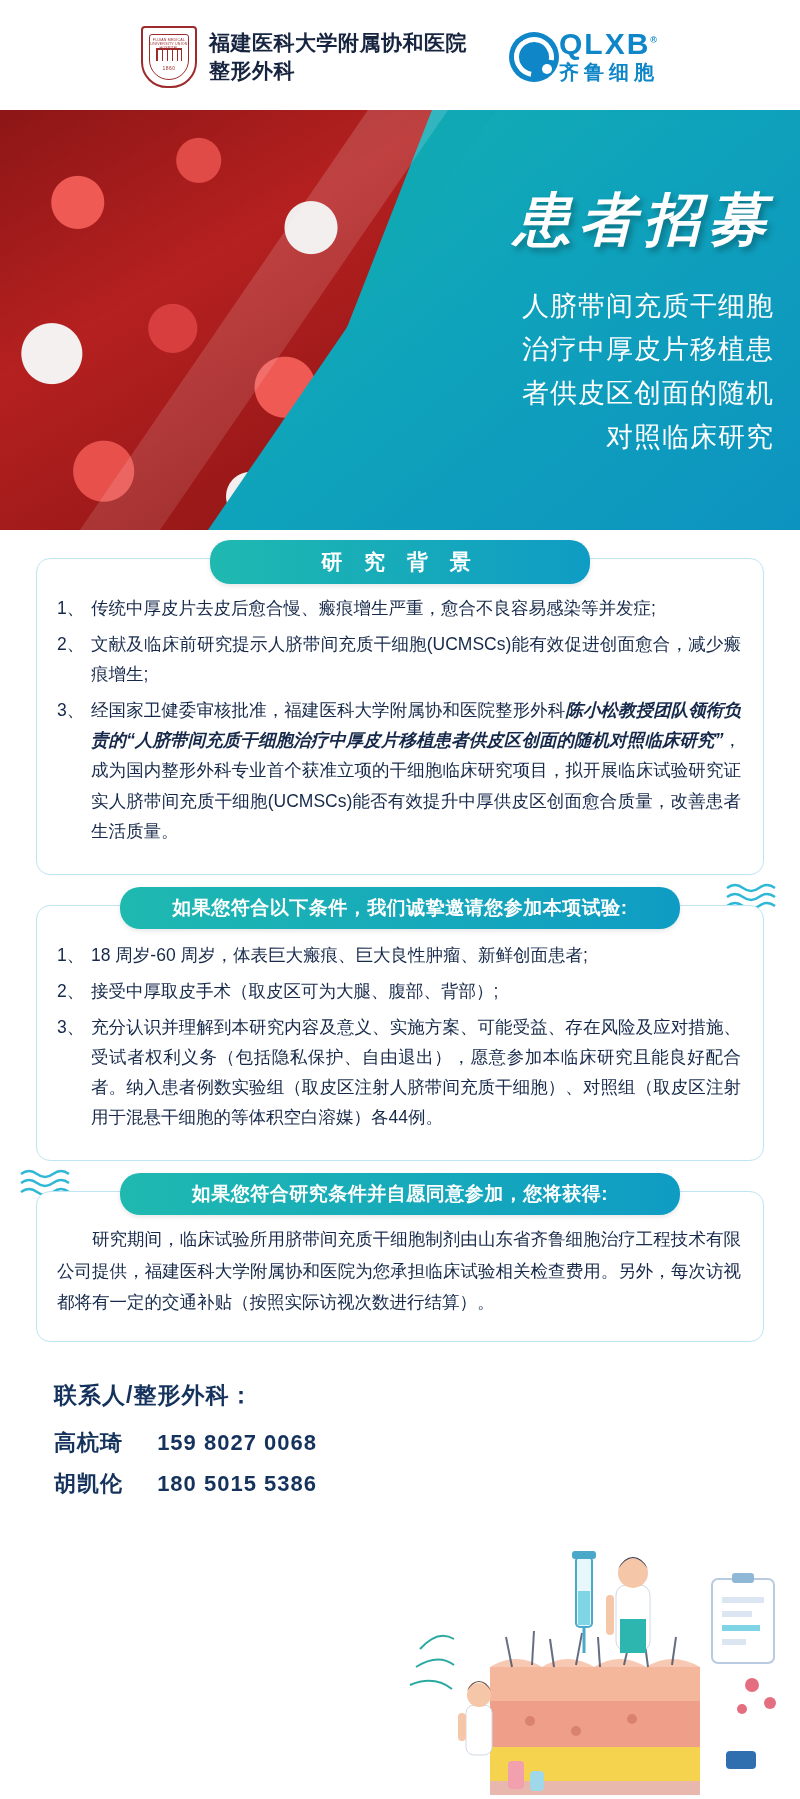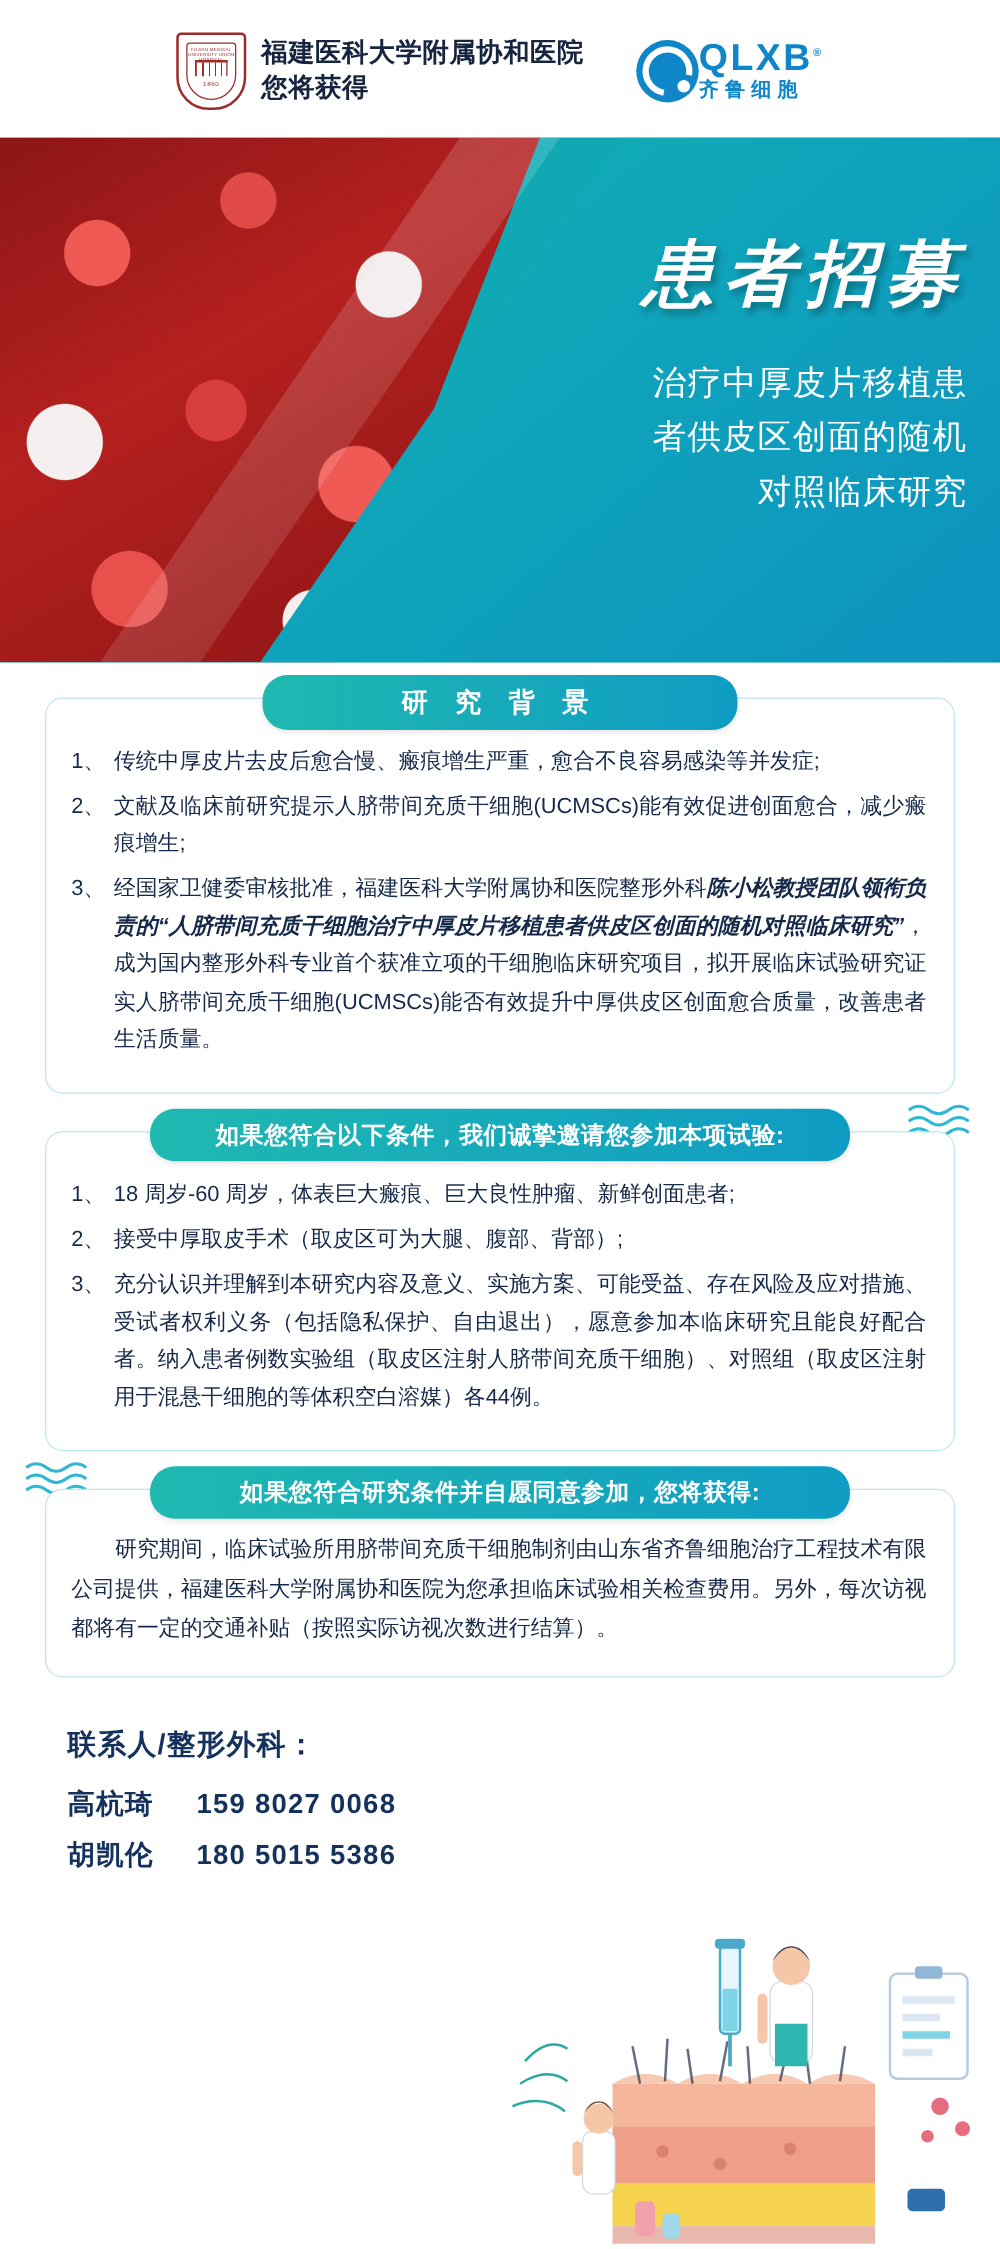--- a/index.html
+++ b/index.html
@@ -74,21 +74,21 @@
     content:""; position:absolute; width: 10px; height: 10px; border-radius:50%;
     background:#fff; right: 7px; bottom: 8px;
   }
   .qlxb .txt .big {
     font-size: 30px; font-weight: bold; letter-spacing: 2px;
     color: #0e86c8; line-height: 1;
     position: relative;
   }
   .qlxb .txt .big sup { font-size: 9px; vertical-align: super; }
   .qlxb .txt .small {
-    font-size: 16px; font-weight: bold; letter-spacing: 5px; color: #0e86c8; margin-top: 0;
+    font-size: 20px; font-weight: bold; letter-spacing: 5px; color: #0e86c8; margin-top: 0;
   }
 
   
   .hero {
     position: relative;
     height: 420px;
     overflow: hidden;
     background: linear-gradient(120deg,#13b6ae 0%, #0fa8b4 45%, #0f9fb8 100%);
     padding-left: 40px;
   }
@@ -214,21 +214,21 @@
     <div class="hosp-logo">
       <div class="crest">
         <div class="inner">
           <div class="arc">FUJIAN MEDICAL UNIVERSITY UNION HOSPITAL</div>
           <div class="bld"></div>
           <div class="yr">1860</div>
         </div>
       </div>
       <div class="hosp-name">
         <div class="l1">福建医科大学附属协和医院</div>
-        <div class="l2">您将获得</div>
+        <div class="l2">整形外科</div>
       </div>
     </div>
 
     <div class="qlxb">
       <div class="mark"></div>
       <div class="txt">
         <div class="big">
           <span>QLXB</span><sup>®</sup>
         </div>
         <div class="small">齐鲁细胞</div>
@@ -236,20 +236,21 @@
     </div>
   </div>
 
   <div class="hero">
     <div class="blood"></div>
     <div class="teal-wedge"></div>
     <div class="band"></div>
     <div class="hero-content">
       <div class="hero-title">患者招募</div>
       <div class="hero-sub">
+        <div>人脐带间充质干细胞</div>
         <div>治疗中厚皮片移植患</div>
         <div>者供皮区创面的随机</div>
         <div>对照临床研究</div>
       </div>
     </div>
   </div>
 
   <div class="content">
 
     <div class="card">

